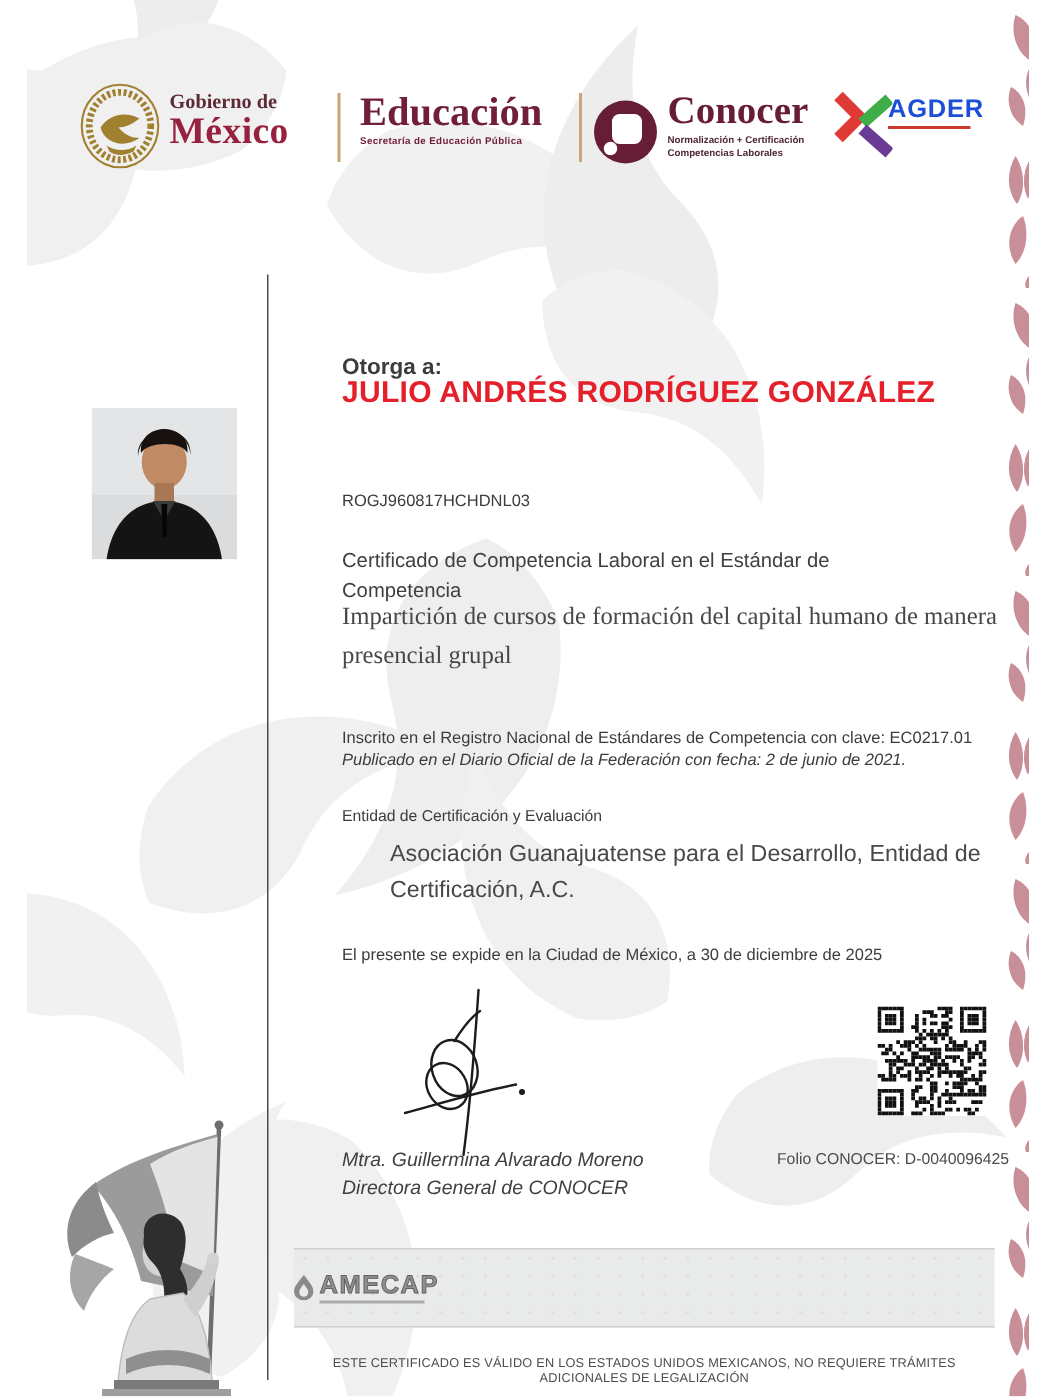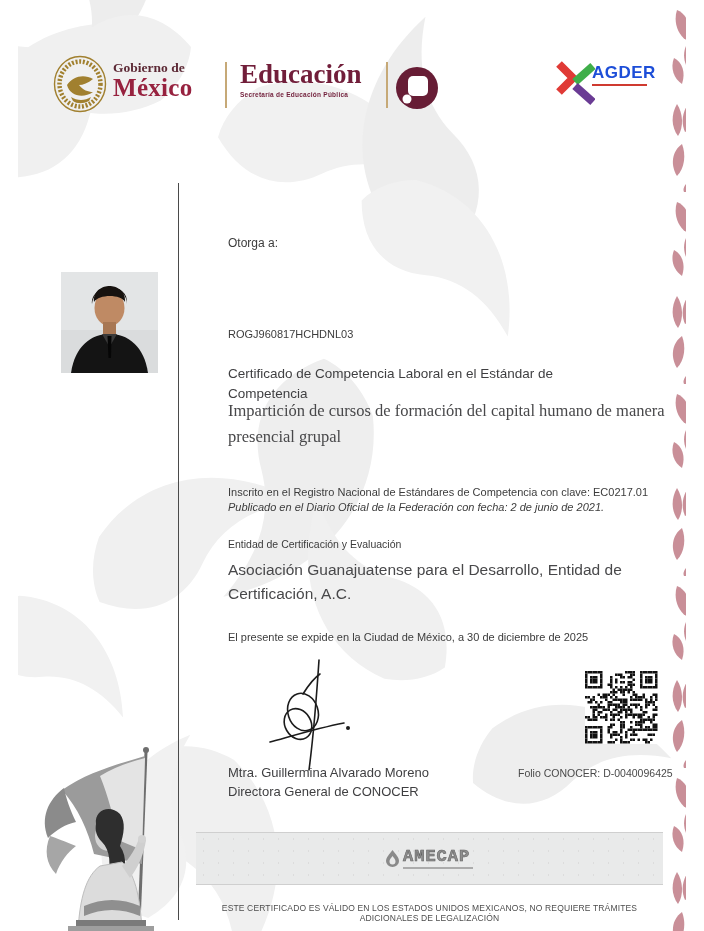--- a/index.html
+++ b/index.html
@@ -13,33 +13,33 @@
   .gold-div{width:1.5px;height:46px;background:#c6a977;}
   .edu-name{font-family:"Liberation Serif",serif;font-weight:bold;font-size:27px;color:#711e3a;line-height:28px;}
   .edu-sub{font-size:6.5px;font-weight:bold;color:#711e3a;letter-spacing:.25px;margin-top:3px;}
   .cono-name{font-family:"Liberation Serif",serif;font-weight:bold;font-size:26px;color:#671d35;line-height:27px;}
   .cono-sub{font-size:6.5px;font-weight:bold;color:#4f2733;line-height:8.5px;margin-top:3px;}
   .agder-name{font-size:17px;font-weight:800;color:#1d4ed8;letter-spacing:.5px;line-height:18px;}
   .agder-tag{width:55px;height:2px;background:#cf3a30;margin-top:2px;}
   
   .title{width:472px;font-size:19px;line-height:29.5px;color:#57585a;}
   .small-label{font-size:11px;color:#3c3c3c;line-height:15px;}
-  .grant{font-size:12px;color:#3c3c3c;}
+  .grant{font-size:15px;color:#3c3c3c;font-weight:bold;}
   .recipient{font-size:20px;font-weight:600;color:#e5202a;white-space:nowrap;letter-spacing:.2px;}
   .cert-intro{width:366px;font-size:13.5px;line-height:20px;color:#3f3f41;}
   .standard{width:446px;font-size:16.5px;line-height:26px;color:#48484a;font-family:Liberation Serif, serif;}
   .italic{font-style:italic;}
-  .entity-name{width:436px;font-size:15.5px;line-height:24px;color:#48484a;}
-  .signer{font-size:13px;line-height:19px;color:#3f3f41;}
+  .entity-name{width:436px;font-size:15.5px;line-height:24px;color:#48484a;margin-left:32px;}
+  .signer{font-size:13px;line-height:19px;color:#3f3f41;font-style:italic;}
   .folio{font-size:10.5px;color:#4a4a4a;}
   .vline{width:1px;background:#4a4a4a;}
   
   .amecap-bar{width:467px;height:51px;background:#e9eaea;border-top:1px solid #cfcfcf;border-bottom:1px solid #cfcfcf;
     background-image:radial-gradient(#dcdcdc 1px, rgba(0,0,0,0) 1px);background-size:15px 12px;
-    display:flex;align-items:center;justify-content:center;font-family:Liberation Mono, monospace;}
+    display:flex;align-items:center;justify-content:flex-start;}
   .amecap-inner{display:flex;align-items:center;gap:4px;}
   .amecap-txt{font-size:17px;font-weight:800;color:#8f8f8f;letter-spacing:1px;-webkit-text-stroke:.6px #606060;line-height:16px;}
   .amecap-tag{width:70px;height:2px;background:#ababab;margin-top:2px;}
   .disclaimer{width:467px;text-align:center;font-size:8.5px;color:#4d4d4d;letter-spacing:.15px;margin-top:16px;}
   .photo-box{width:97px;height:101px;overflow:hidden;}
 </style>
 </head>
 <body>
 
 <div class="page">
@@ -127,33 +127,41 @@
     <div class="edu-sub">Secretaría de Educación Pública</div>
   </div>
 
   <div class="abs z2 gold-div" style="left:368px;top:62px"></div>
 
   <svg class="abs z2" style="left:377px;top:66px" width="44" height="44" viewBox="0 0 44 44">
     <circle cx="22" cy="22" r="21" fill="#671d35"></circle>
     <rect x="13" y="10" width="20" height="20" rx="5" fill="#ffffff"></rect>
     <circle cx="12" cy="33" r="4.5" fill="#ffffff"></circle>
   </svg>
+  <div class="abs z2" style="left:427px;top:60px">
+    <div class="cono-name">Conocer</div>
+    <div class="cono-sub">
+      <div>Normalización + Certificación</div>
+      <div>Competencias Laborales</div>
+    </div>
+  </div>
 
   <svg class="abs z2" style="left:537px;top:60px" width="40" height="46" viewBox="0 0 40 46">
     <path d="M4,4 L18,18 L4,32" stroke="#e03a36" stroke-width="8" fill="none"></path>
     <path d="M38,6 L20,22" stroke="#3fae49" stroke-width="8" fill="none"></path>
     <path d="M20,26 L38,42" stroke="#6a3b94" stroke-width="8" fill="none"></path>
   </svg>
   <div class="abs z2" style="left:574px;top:64px">
     <div class="agder-name">AGDER</div>
     <div class="agder-tag"></div>
   </div>
 
 
   <div class="abs z2 grant" style="left:210px;top:236px">Otorga a:</div>
+  <div class="abs z2 recipient" style="left:210px;top:251px">JULIO ANDRÉS RODRÍGUEZ GONZÁLEZ</div>
 
   <div class="abs z2 photo-box" style="left:43px;top:272px">
     <svg width="97" height="101" viewBox="0 0 97 101">
       <rect width="97" height="101" fill="#e3e5e6"></rect>
       <rect y="58" width="97" height="43" fill="#dadcdd"></rect>
       <path d="M31,32 C29,12 68,8 66,32 C66,24 60,16 48.5,16 C37,16 32,24 31,32 Z" fill="#1a1410"></path>
       <ellipse cx="48.5" cy="36" rx="15" ry="18" fill="#bf8a64"></ellipse>
       <path d="M33,30 C32,18 42,14 48.5,14 C55,14 65,18 64,30 C60,22 38,22 33,30 Z" fill="#17120f"></path>
       <rect x="42" y="50" width="13" height="12" fill="#a87753"></rect>
       <path d="M10,101 C14,74 30,62 48.5,62 C67,62 83,74 87,101 Z" fill="#141414"></path>

